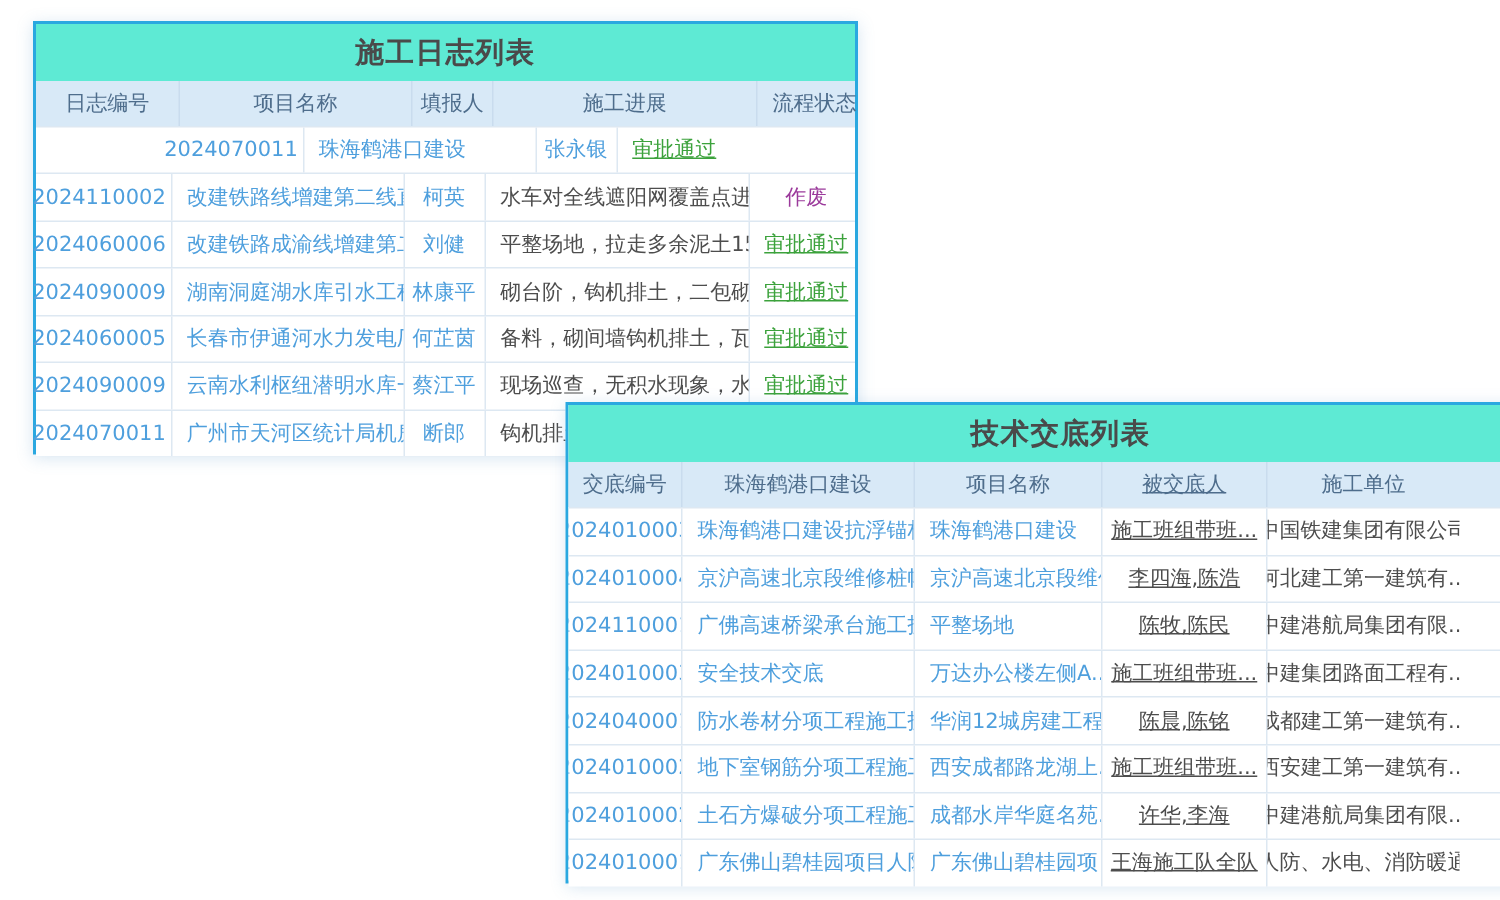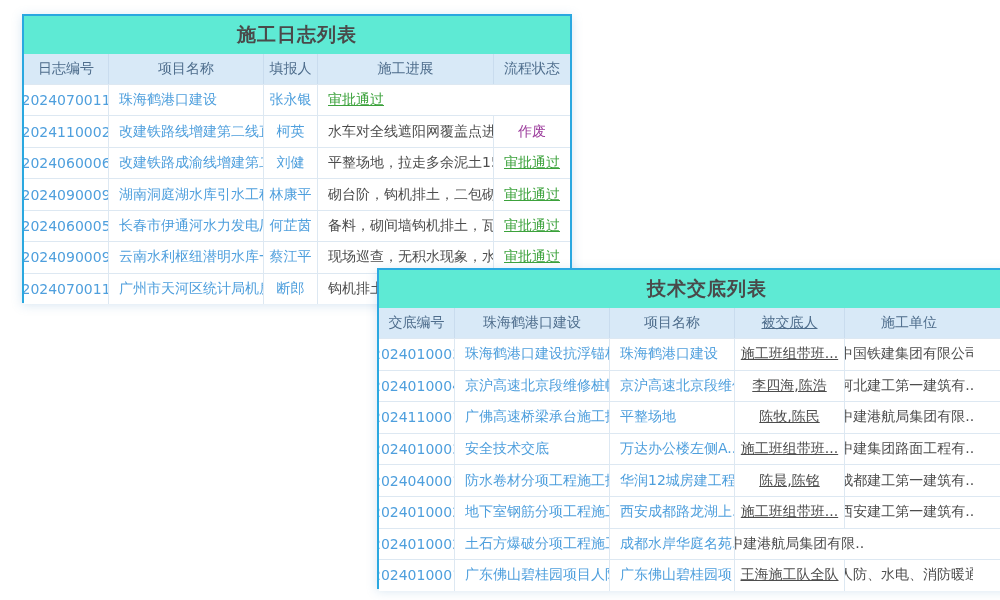--- a/index.html
+++ b/index.html
@@ -35,39 +35,39 @@
     justify-content: center;
     border-right: 1px solid var(--header-divider, #C9DCEE);
   }
   .thead .cell:last-child { border-right: none; }
 
   .row {
     display: flex;
     border-top: 1px solid var(--divider, #DDE8F2);
     background: #ffffff;
   }
-  #log-panel  .row { height: 31.45px; }
+  #log-panel  .row { height: 31.45px; justify-content: center; }
   #disc-panel .row { height: 31.6px; }
 
   .cell {
     display: flex; align-items: center;
     font-size: 14px;
     overflow: hidden; white-space: nowrap;
     border-right: 1px solid var(--divider, #DDE8F2);
     flex: 0 0 auto;
   }
   .row .cell:last-child { border-right: none; }
 
   .center { justify-content: center; }
   .left   { justify-content: flex-start; padding-left: 10px; padding-right: 4px; }
   .link   { color: var(--link-blue, #4E9FDD); cursor: pointer; }
   .dark   { color: var(--text-dark, #4D4D4D); }
 
   
-  #log-panel .c1 { width: 85px; }
+  #log-panel .c1 { width: 96px; }
   #log-panel .c2 { width: 155px; }
   #log-panel .c3 { width: 54px; }
   #log-panel .c4 { width: 176px; }
   #log-panel .c5 { width: 76px; }
 
   
   #disc-panel .c1 { width: 76px; }
   #disc-panel .c2 { width: 155px; }
   #disc-panel .c3 { width: 125px; }
   #disc-panel .c4 { width: 110px; text-decoration: underline; }
@@ -191,20 +191,21 @@
     <div class="cell c1 center link">2024010002</div>
     <div class="cell c2 left link">地下室钢筋分项工程施工...</div>
     <div class="cell c3 left link">西安成都路龙湖上...</div>
     <div class="cell c4 center dark">施工班组带班...</div>
     <div class="cell c5 center dark">西安建工第一建筑有...</div>
   </div>
   <div class="row">
     <div class="cell c1 center link">2024010002</div>
     <div class="cell c2 left link">土石方爆破分项工程施工...</div>
     <div class="cell c3 left link">成都水岸华庭名苑...</div>
+    <div class="cell c4 center dark">许华,李海</div>
     <div class="cell c5 center dark">中建港航局集团有限...</div>
   </div>
   <div class="row">
     <div class="cell c1 center link">2024010001</div>
     <div class="cell c2 left link">广东佛山碧桂园项目人防...</div>
     <div class="cell c3 left link">广东佛山碧桂园项目</div>
     <div class="cell c4 center dark">王海施工队全队</div>
     <div class="cell c5 center dark">人防、水电、消防暖通</div>
   </div>
 </div>

